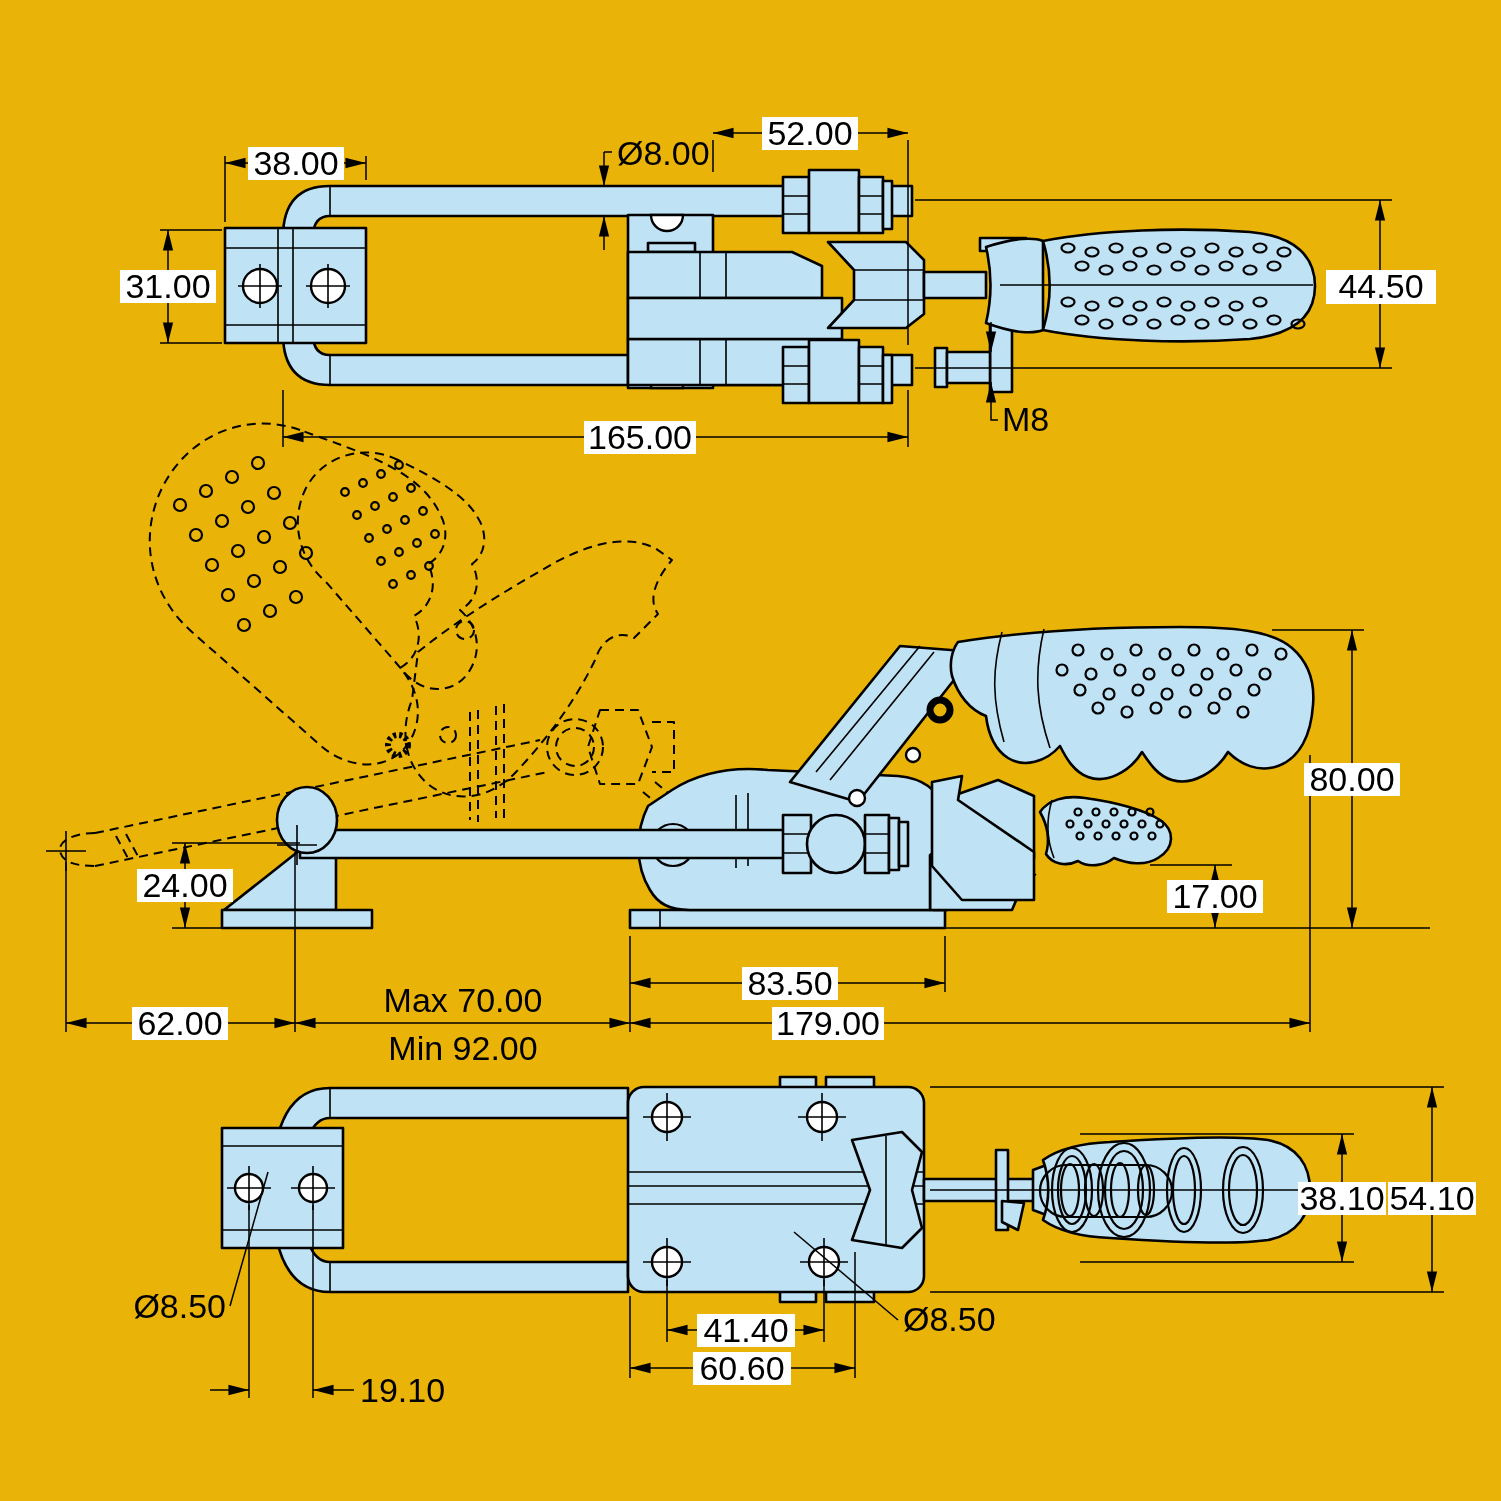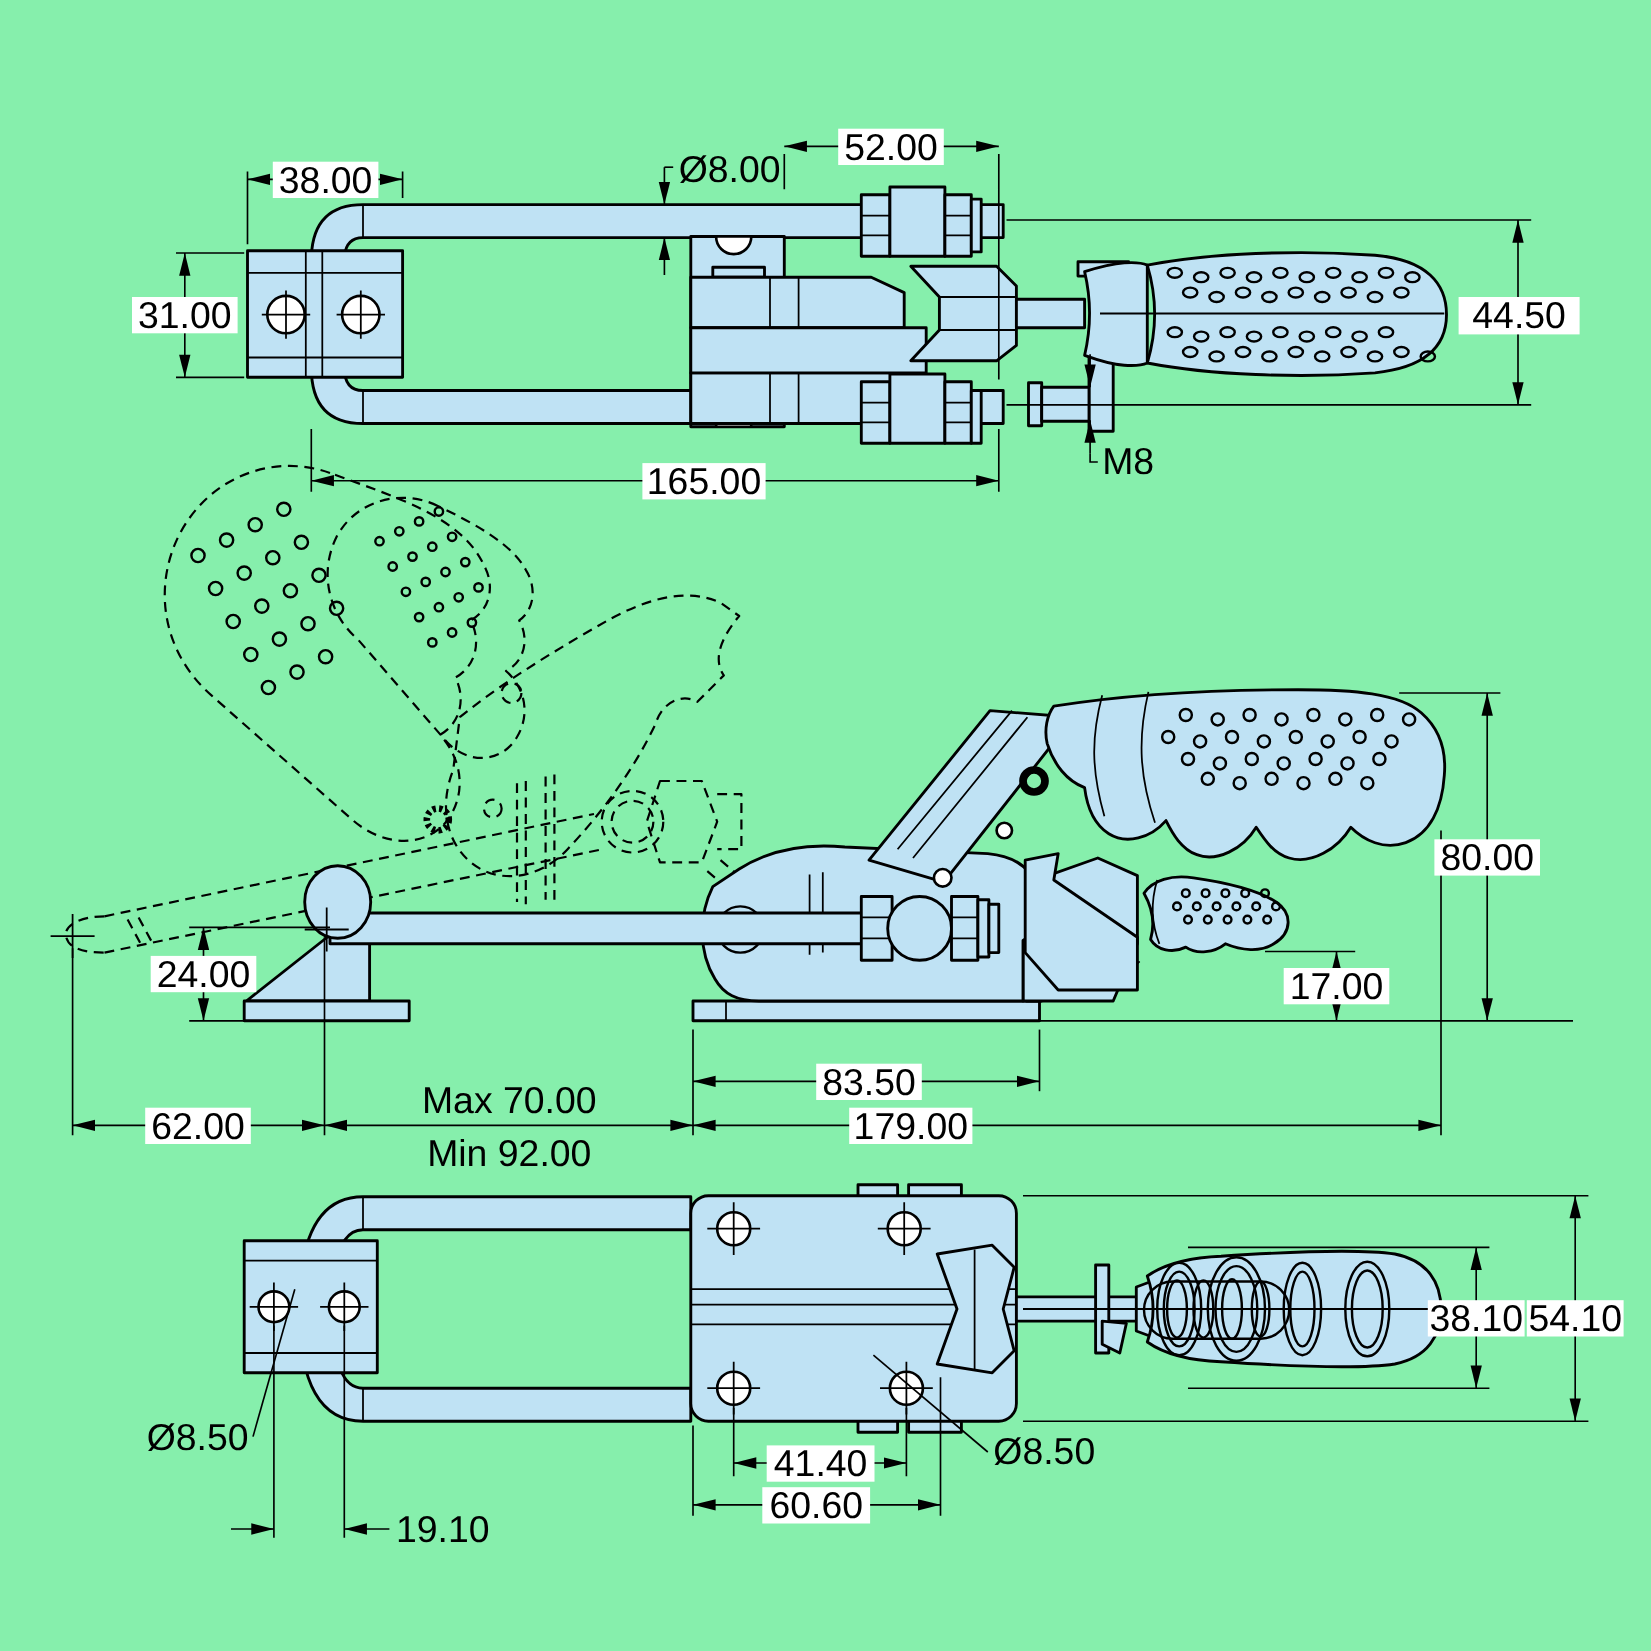--- a/index.html
+++ b/index.html
@@ -1,16 +1,16 @@
 <!DOCTYPE html>
 <html style="--part-fill: #bfe2f4;"><head>
 <meta charset="utf-8">
 <style>
   html,body{margin:0;padding:0;background:#fff;}
-  .stage{width:1501px;height:1501px;position:relative;background:#86efac;}
+  .stage{width:1501px;height:1501px;position:relative;background:#eab308;}
   .part{fill:var(--part-fill,#bfe2f4);stroke:#000;stroke-width:2.6;stroke-linejoin:round;}
   .thin{stroke:#000;stroke-width:1.6;fill:none;}
   .white{fill:#fff;stroke:#000;stroke-width:2.4;}
   .dim{stroke:#000;stroke-width:1.5;fill:none;}
   .dash{stroke:#000;stroke-width:2;fill:none;stroke-dasharray:9 6;stroke-linejoin:round;}
   .dashpin{stroke:#000;stroke-width:6;fill:none;stroke-dasharray:3 3;}
   .dot{fill:none;stroke:#000;stroke-width:2.2;}
   .pin{fill:none;stroke:#000;stroke-width:7;}
   .bg{fill:#fff;}
   .dimtxt{font-family:"Liberation Sans",sans-serif;font-size:34px;fill:#000;}

